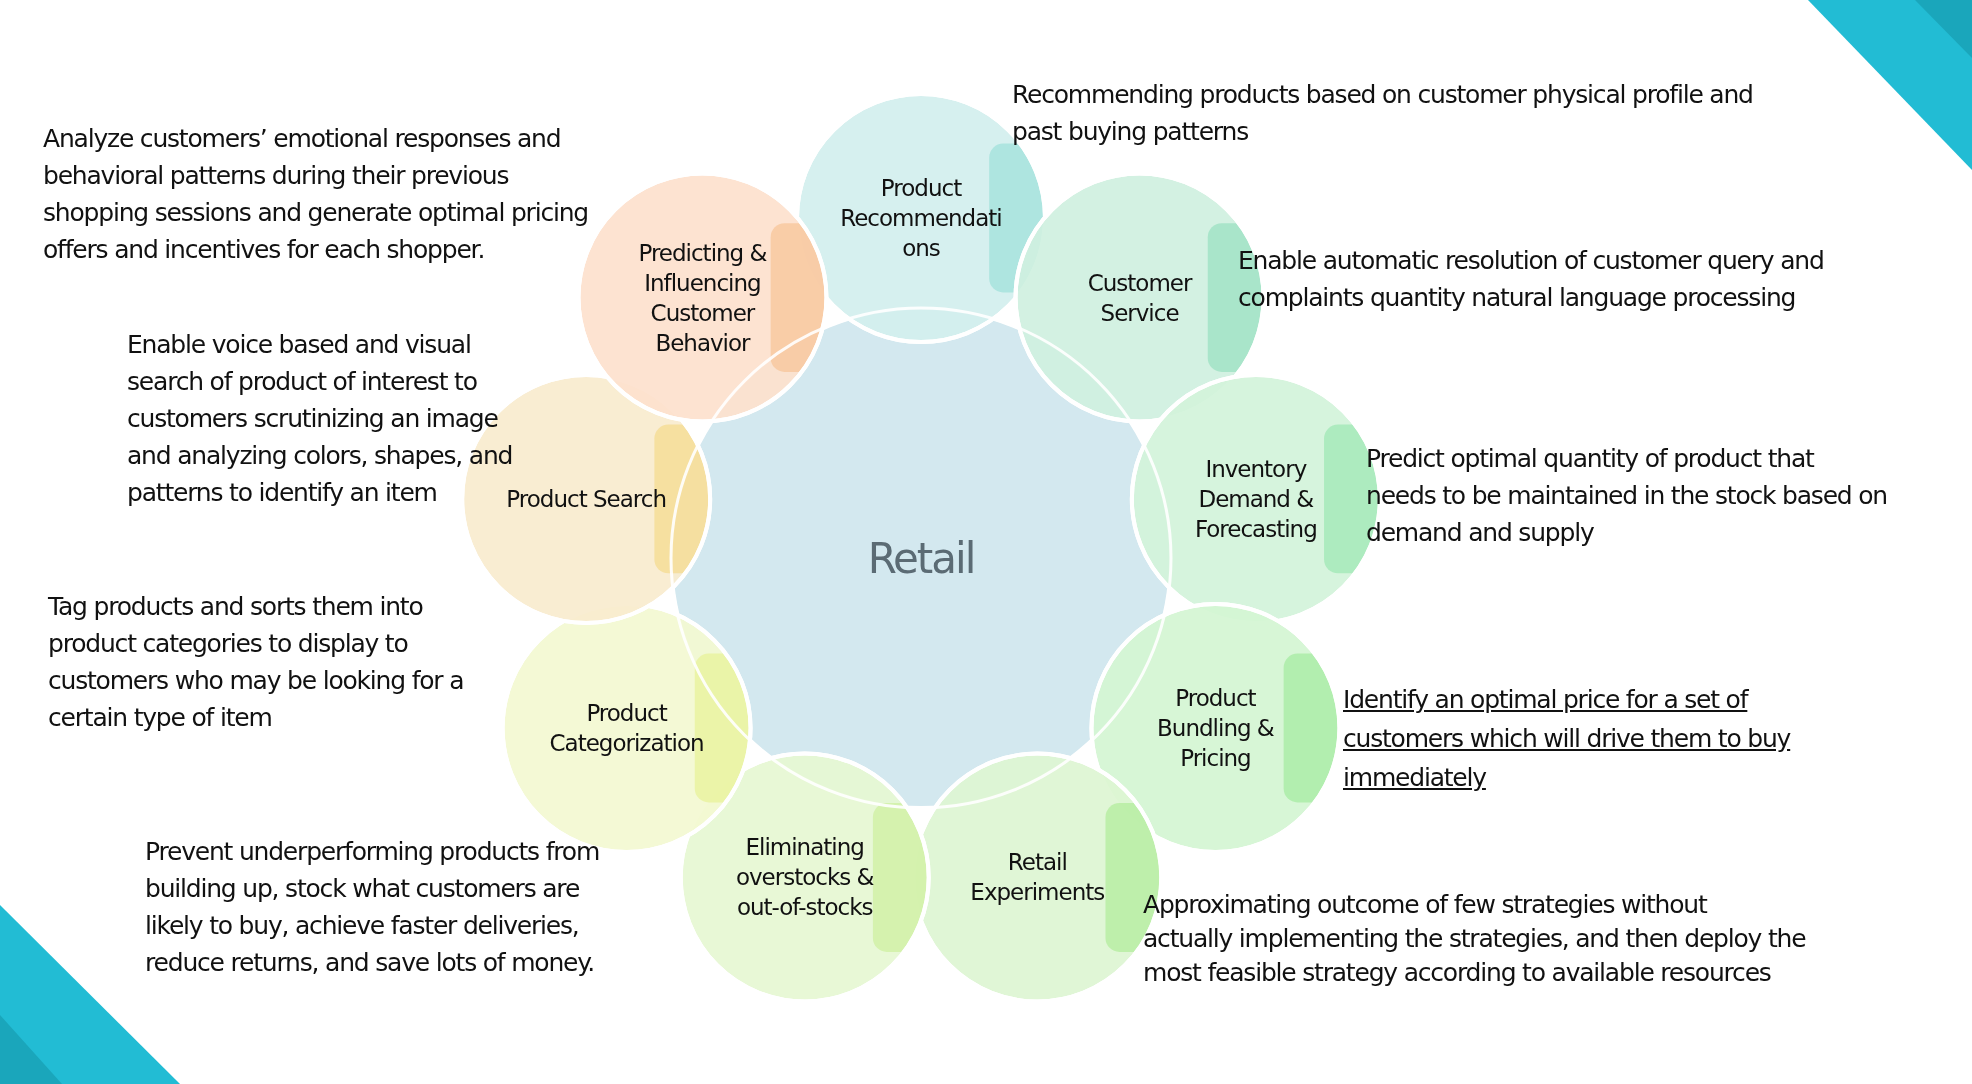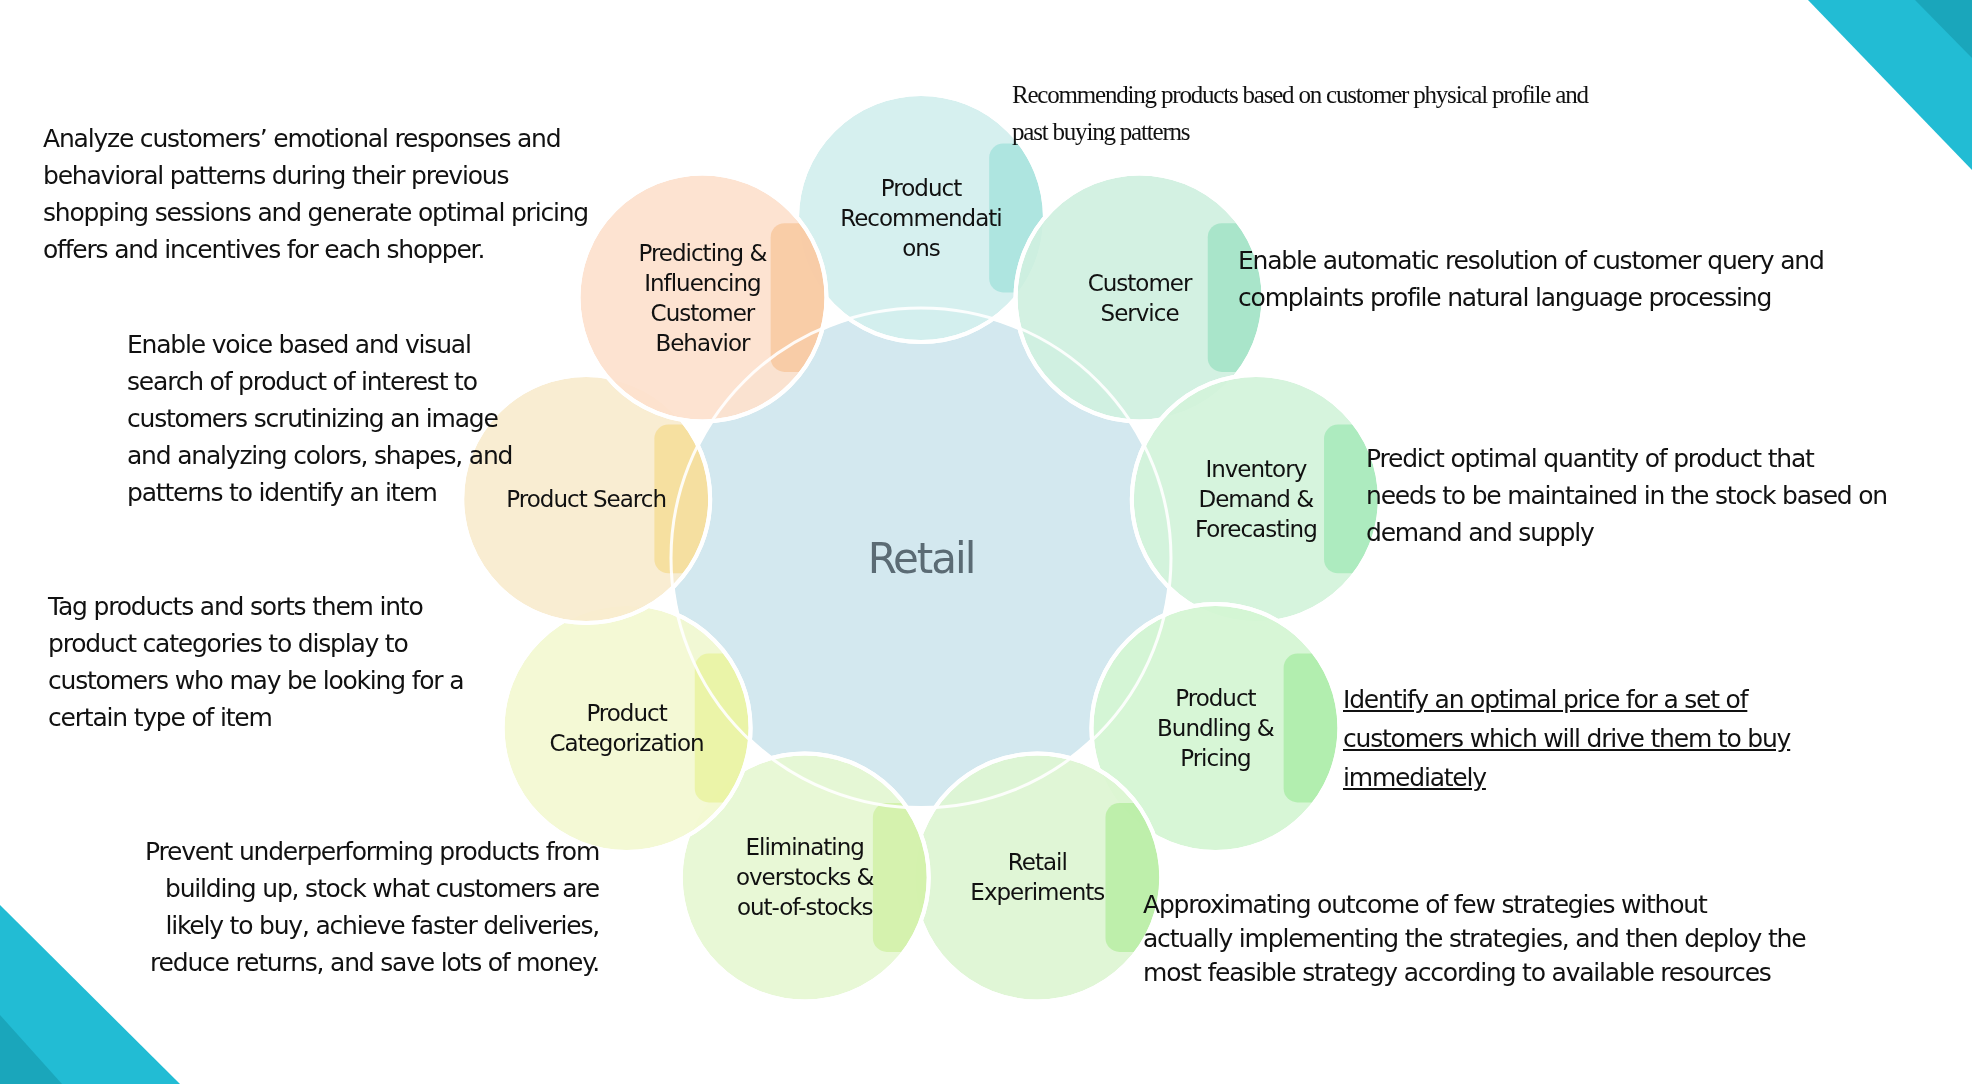--- a/index.html
+++ b/index.html
@@ -107,34 +107,34 @@
       <text x="1215.448637286709" y="706" text-anchor="middle" class="petal-label" fill="#111111"><tspan x="1215.448637286709" dy="0">Product</tspan><tspan x="1215.448637286709" dy="30">Bundling &amp;</tspan><tspan x="1215.448637286709" dy="30">Pricing</tspan></text>
       <text x="1037.2868487307273" y="870.4954910672088" text-anchor="middle" class="petal-label" fill="#111111"><tspan x="1037.2868487307273" dy="0">Retail</tspan><tspan x="1037.2868487307273" dy="30">Experiments</tspan></text>
       <text x="804.7131512692727" y="855.4954910672088" text-anchor="middle" class="petal-label" fill="#111111"><tspan x="804.7131512692727" dy="0">Eliminating</tspan><tspan x="804.7131512692727" dy="30">overstocks &amp;</tspan><tspan x="804.7131512692727" dy="30">out-of-stocks</tspan></text>
       <text x="626.5513627132909" y="721.0000000000001" text-anchor="middle" class="petal-label" fill="#111111"><tspan x="626.5513627132909" dy="0">Product</tspan><tspan x="626.5513627132909" dy="30">Categorization</tspan></text>
       <text x="586.1653639758492" y="506.9596195932438" text-anchor="middle" class="petal-label" fill="#111111"><tspan x="586.1653639758492" dy="0">Product Search</tspan></text>
       <text x="702.4522127065766" y="260.5448893395475" text-anchor="middle" class="petal-label" fill="#111111"><tspan x="702.4522127065766" dy="0">Predicting &amp;</tspan><tspan x="702.4522127065766" dy="30">Influencing</tspan><tspan x="702.4522127065766" dy="30">Customer</tspan><tspan x="702.4522127065766" dy="30">Behavior</tspan></text>
       <text x="921" y="573" text-anchor="middle" class="center-label">Retail</text>
     </g>
 </svg>
 
-<div class="desc" style="left:1012px; top:76px;font-family:Liberation Serif, serif;">Recommending products based on customer physical profile and
+<div class="desc" style="left:1012px; top:76px;">Recommending products based on customer physical profile and
 past buying patterns</div>
 <div class="desc" style="left:1238px; top:242px;">Enable automatic resolution of customer query and
-complaints profile natural language processing</div>
+complaints quantity natural language processing</div>
 <div class="desc" style="left:1366px; top:440px;">Predict optimal quantity of product that
 needs to be maintained in the stock based on
 demand and supply</div>
 <div class="desc" style="left:1343px; top:680px; line-height:39px;text-decoration:underline;">Identify an optimal price for a set of
 customers which will drive them to buy
 immediately</div>
 <div class="desc" style="left:1143px; top:888px; line-height:34px;">Approximating outcome of few strategies without
 actually implementing the strategies, and then deploy the
 most feasible strategy according to available resources</div>
-<div class="desc" style="left:145px; top:833px;text-align:right;">Prevent underperforming products from
+<div class="desc" style="left:145px; top:833px;">Prevent underperforming products from
 building up, stock what customers are
 likely to buy, achieve faster deliveries,
 reduce returns,  and save lots of money.</div>
 <div class="desc" style="left:48px; top:588px;">Tag products and sorts them into
 product categories to display to
 customers who may be looking for a
 certain type of item</div>
 <div class="desc" style="left:127px; top:318px;margin-top:8px;">Enable voice based and visual
 search of product of interest to
 customers scrutinizing an image

